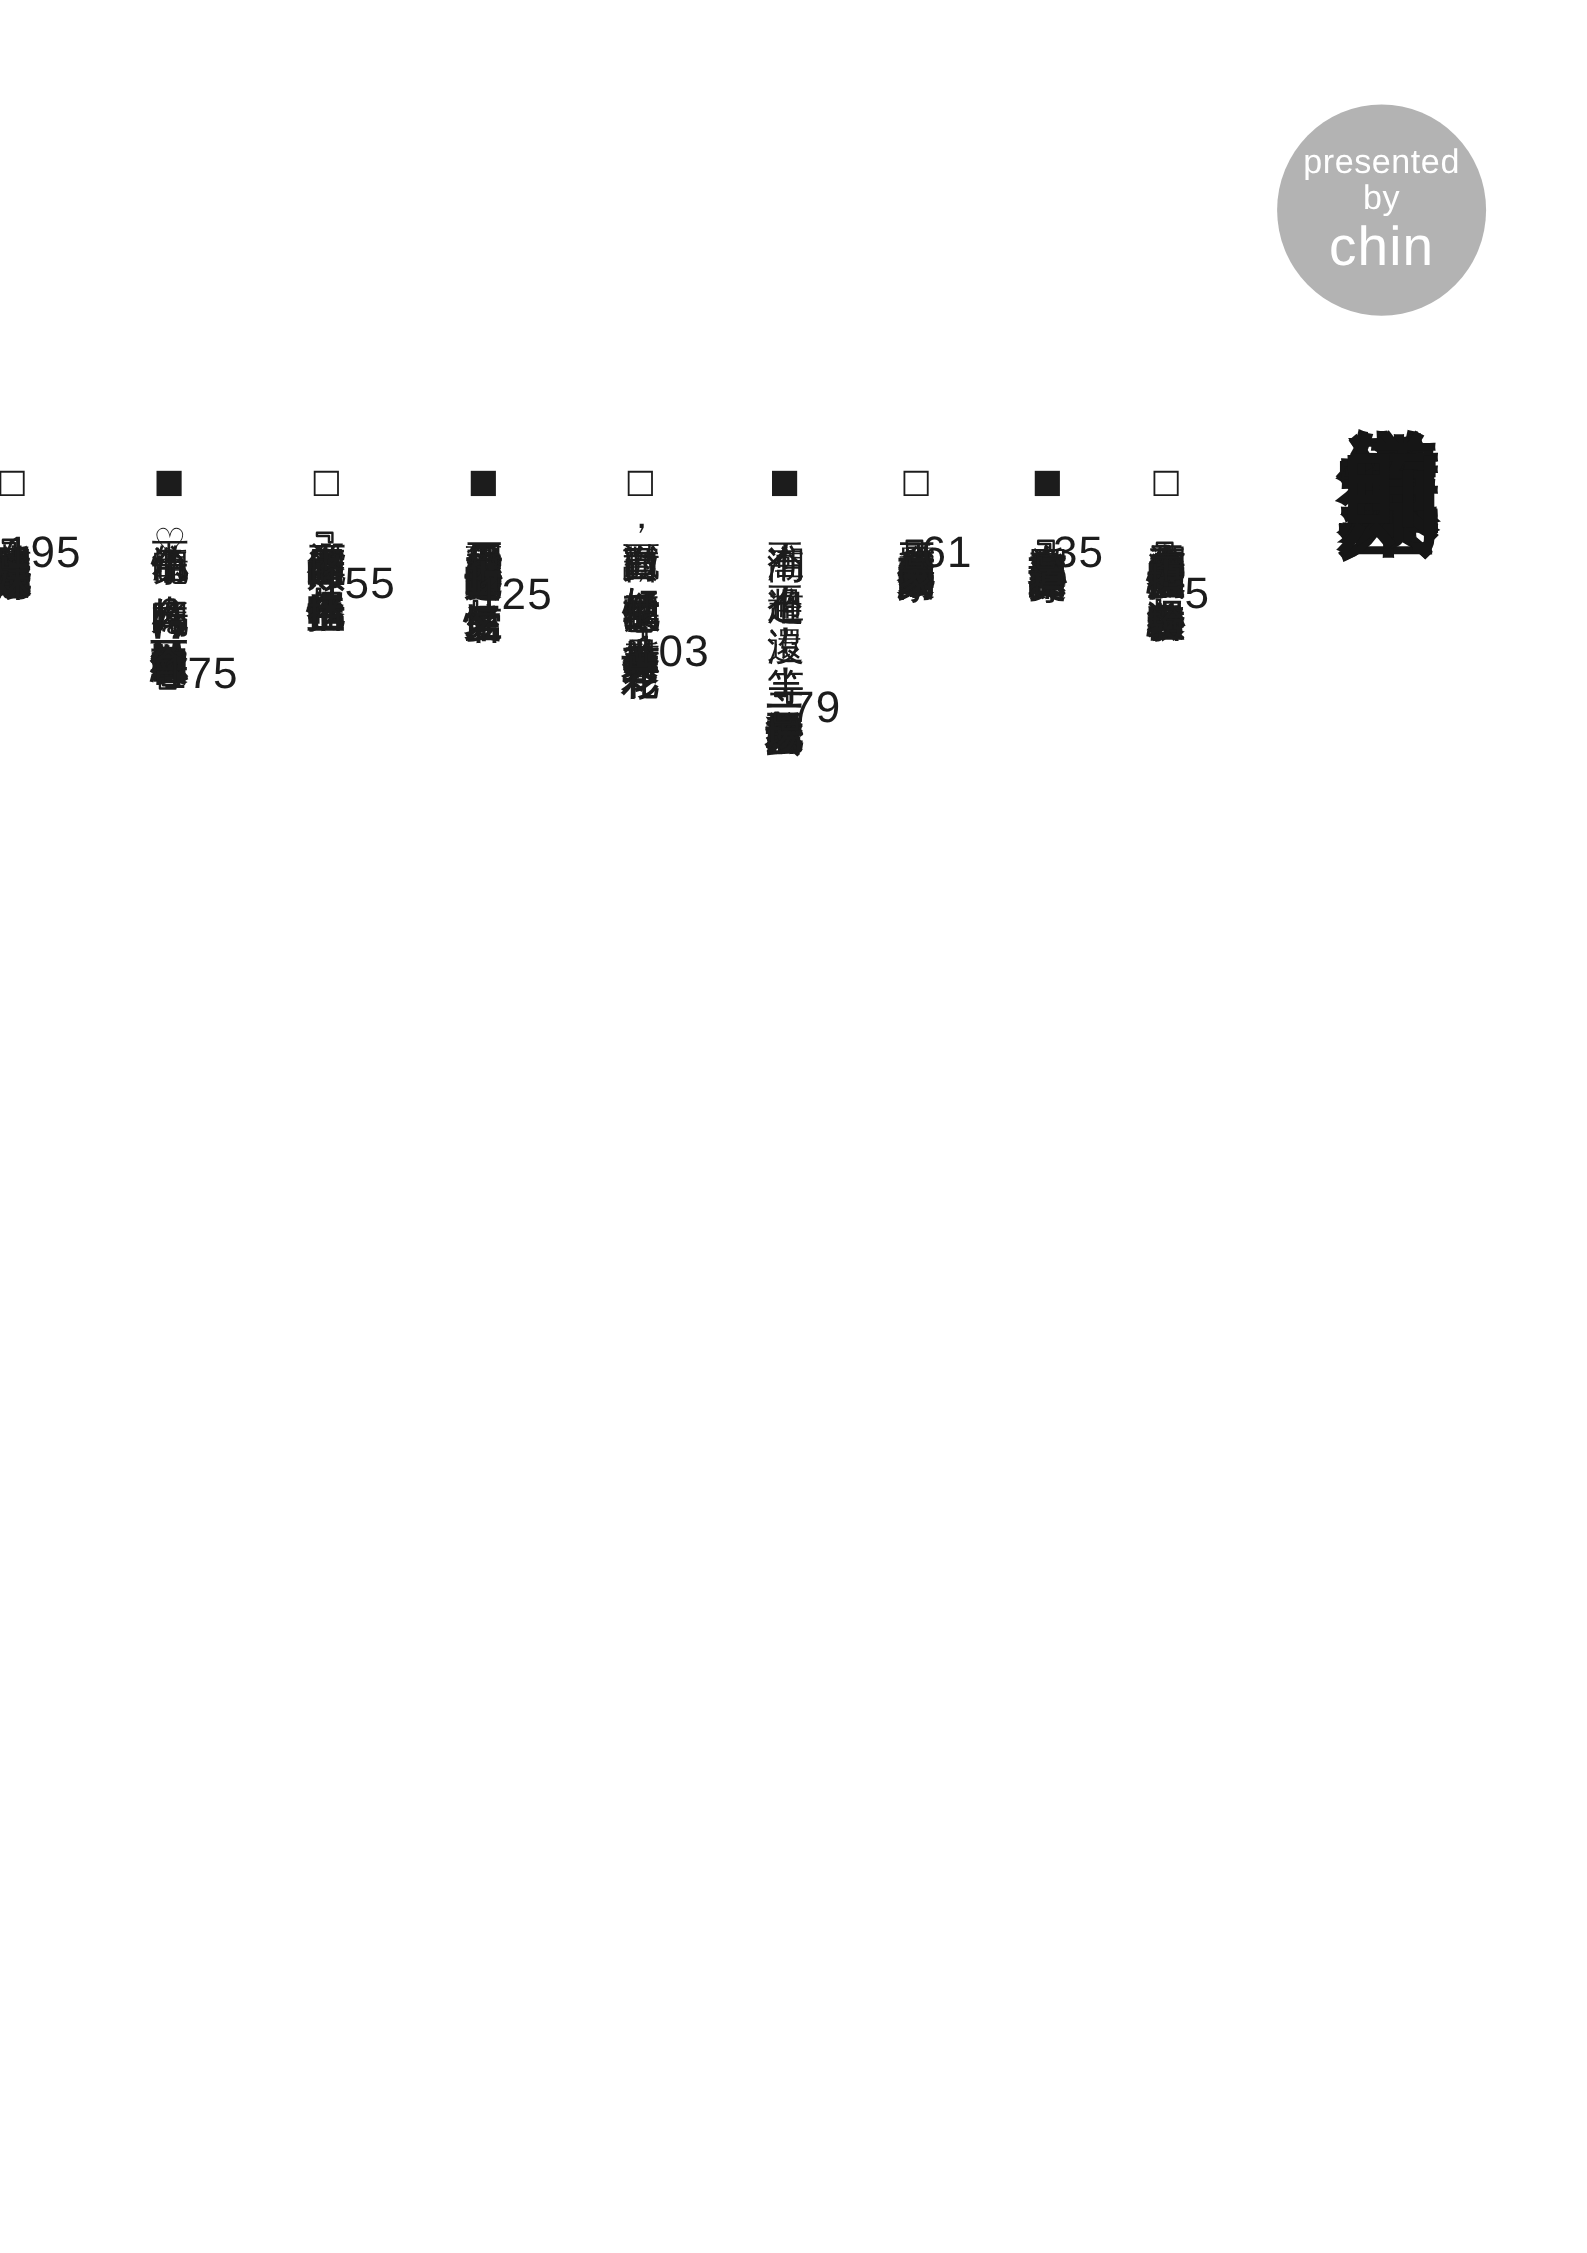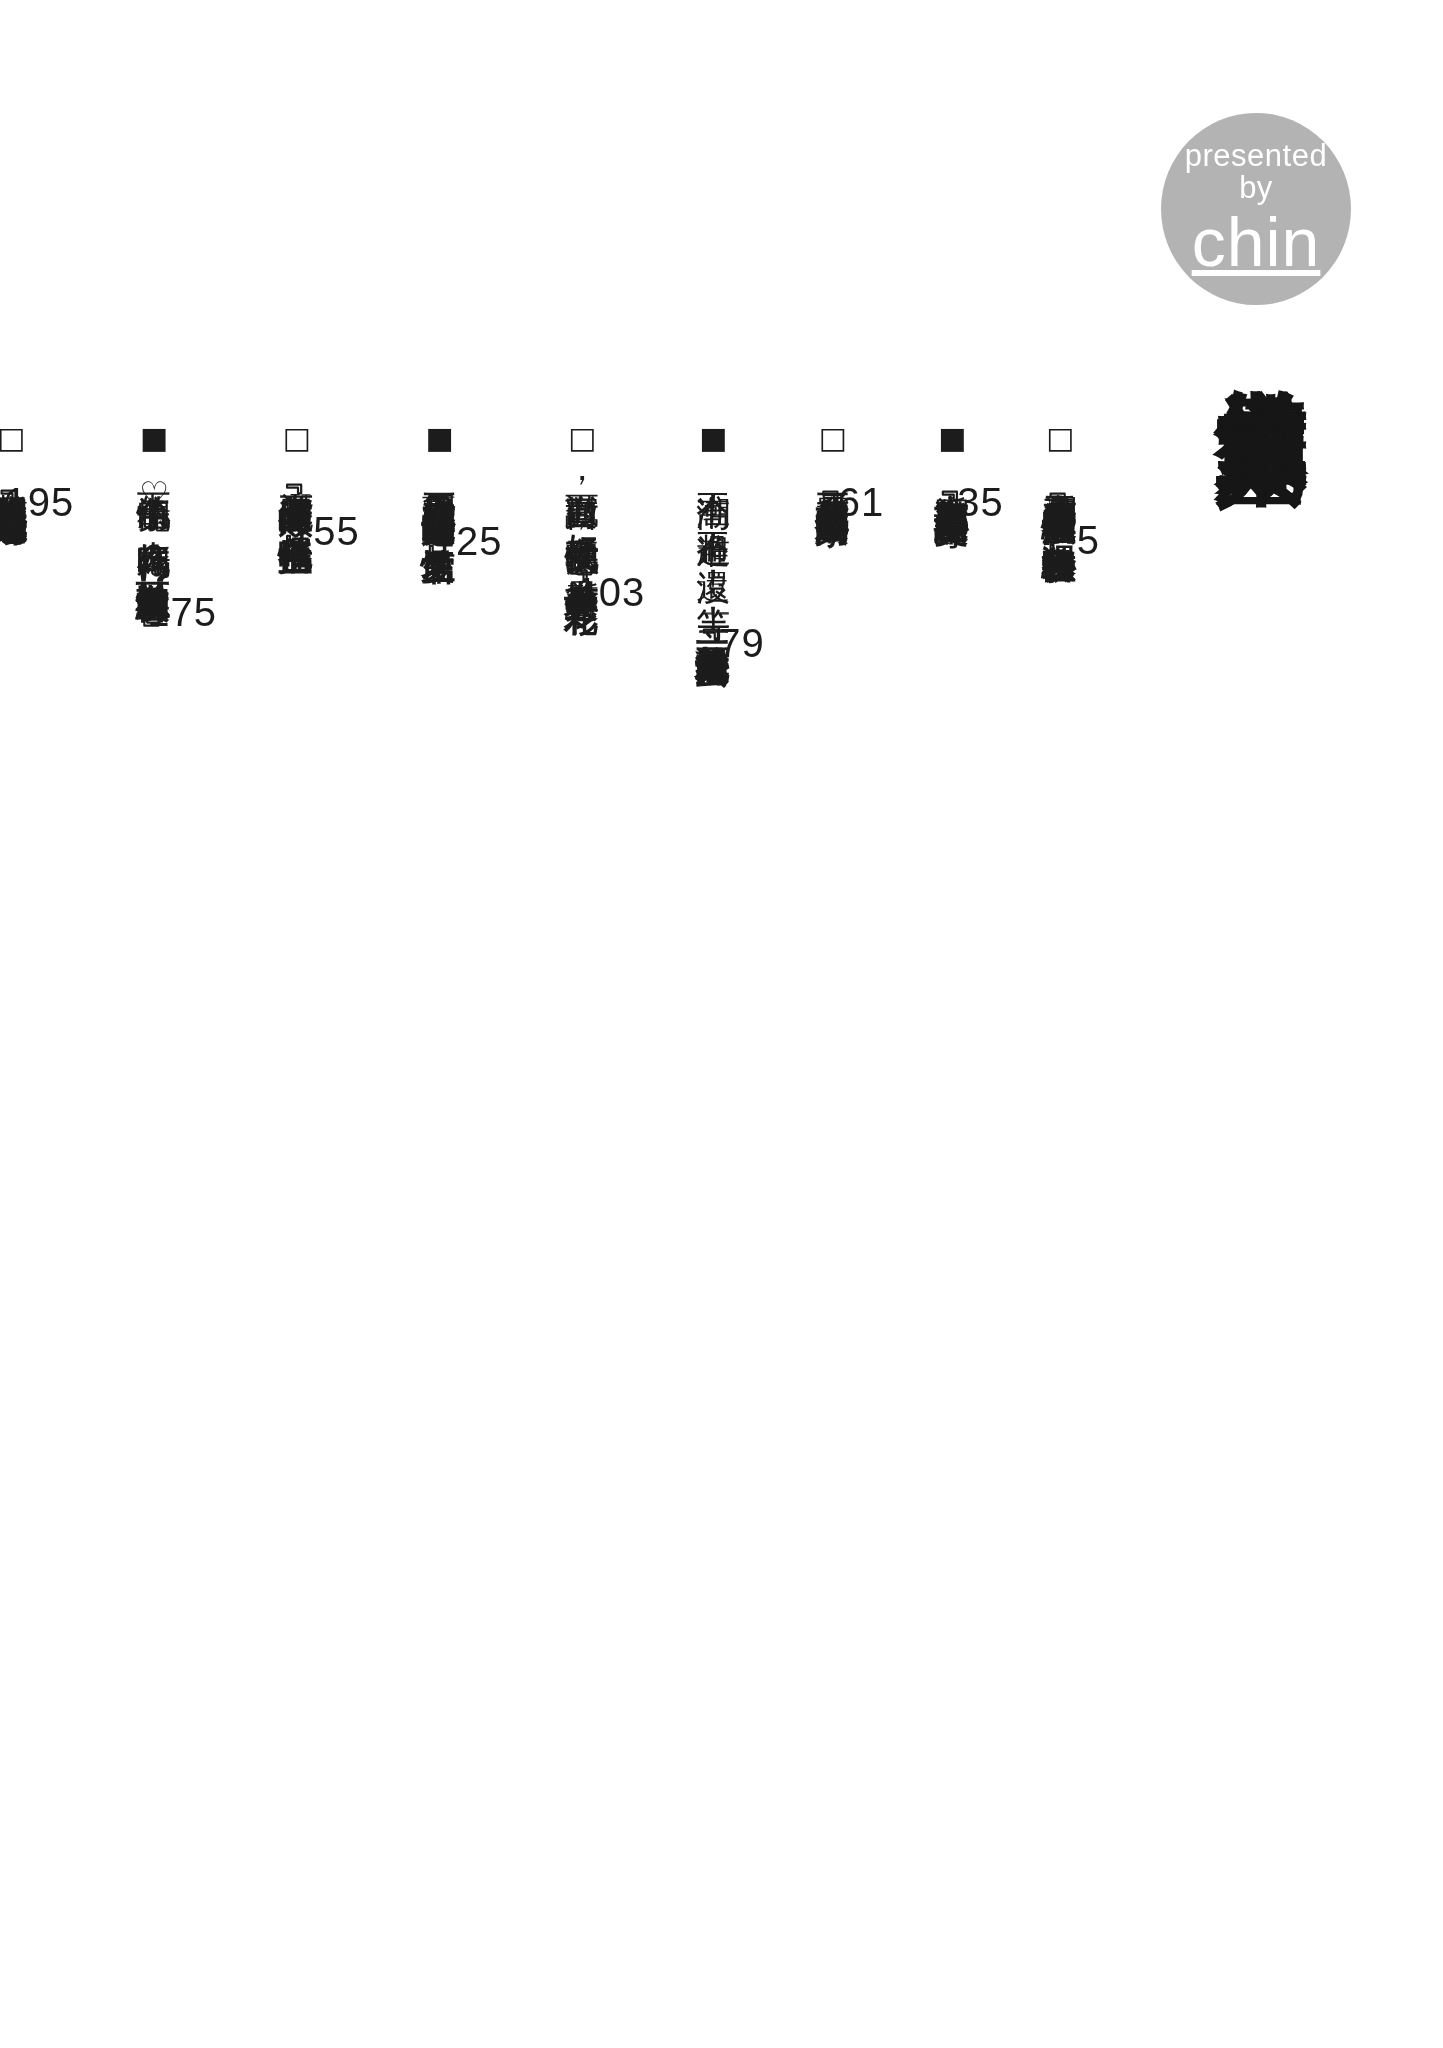--- a/index.html
+++ b/index.html
@@ -12,43 +12,42 @@
     background: #ffffff;
     position: relative;
     overflow: hidden;
     color: #1c1c1c;
   }
 
   
   .badge {
     position: absolute;
     left: 1161px;
-    top: 113px;
+    top: 95px;
     width: 190px;
     height: 192px;
     border-radius: 50%;
     background: #b3b3b3;
     display: flex;
     flex-direction: column;
     align-items: center;
     justify-content: center;
     color: #ffffff;
     font-family: "Liberation Sans", sans-serif;
     line-height: 1.05;
     text-align: center;
   }
   .badge .small {
     font-size: 31px;
     letter-spacing: 0.5px;
   }
   .badge .brand {
-    font-size: 68px;
+    font-size: 50px;
     margin-top: 2px;
     letter-spacing: 1px;
-    text-decoration: underline;
   }
 
   
   .main-title {
     position: absolute;
     top: 316px;
     right: 134px;
     height: 1100px;
     writing-mode: vertical-rl;
     text-orientation: mixed;

